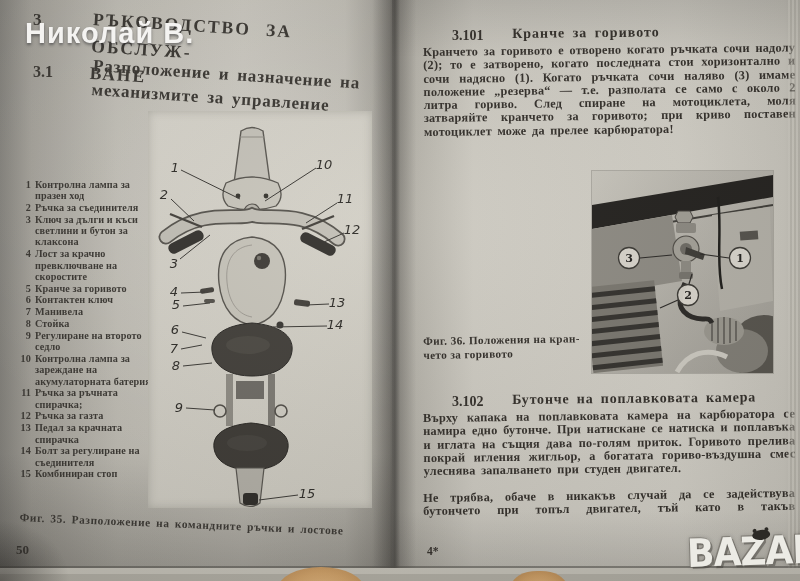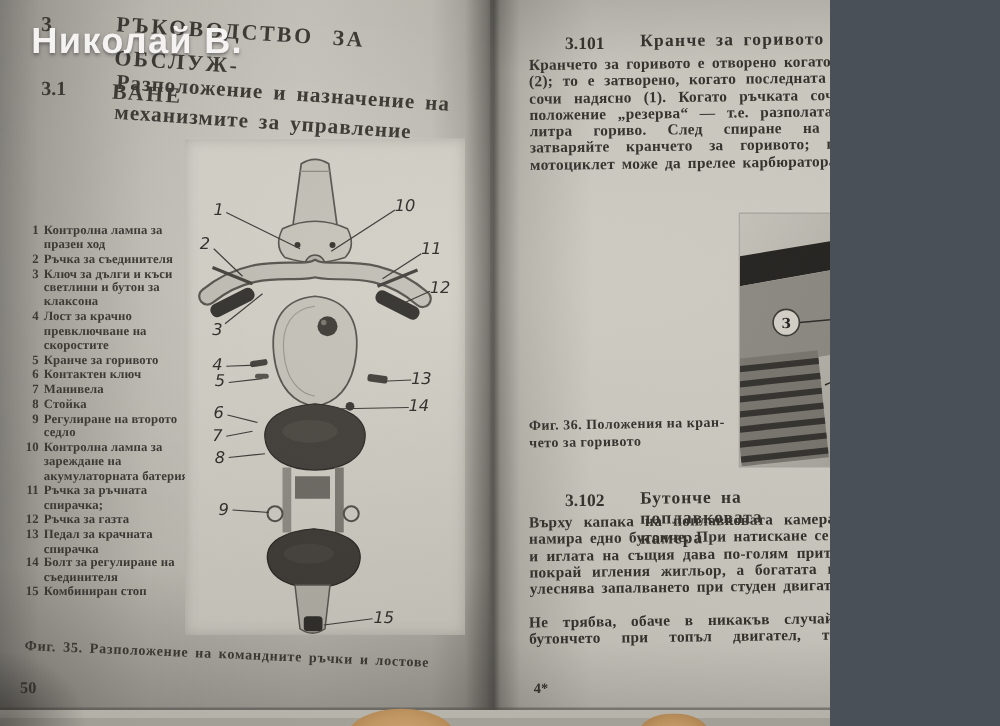--- a/index.html
+++ b/index.html
@@ -1,16 +1,16 @@
 <!DOCTYPE html>
 <html><head>
 <meta charset="utf-8">
 <style>
   html,body{margin:0;padding:0;background:#4a5057;}
-  .scene{position:relative;width:664px;height:581px;overflow:hidden;background:#8b5cf6;
+  .scene{position:relative;width:800px;height:581px;overflow:hidden;background:#8b5cf6;
          font-family:"Liberation Serif","DejaVu Serif",serif;}
   .scene *{box-sizing:border-box;}
   .abs{position:absolute;}
 
   
   .page-left{left:0;top:0;width:392px;height:581px;
     background:
       linear-gradient(to bottom, rgba(0,0,0,0) 78%, rgba(40,38,34,0.28) 100%),
       radial-gradient(ellipse 130% 80% at 62% 30%, rgba(255,255,255,0.12), rgba(0,0,0,0) 65%),
       linear-gradient(to right,#85837d 0%,#a5a29a 8%,#c1beb5 30%,#c9c6bd 62%,#bfbcb3 88%,#98958d 100%);}

